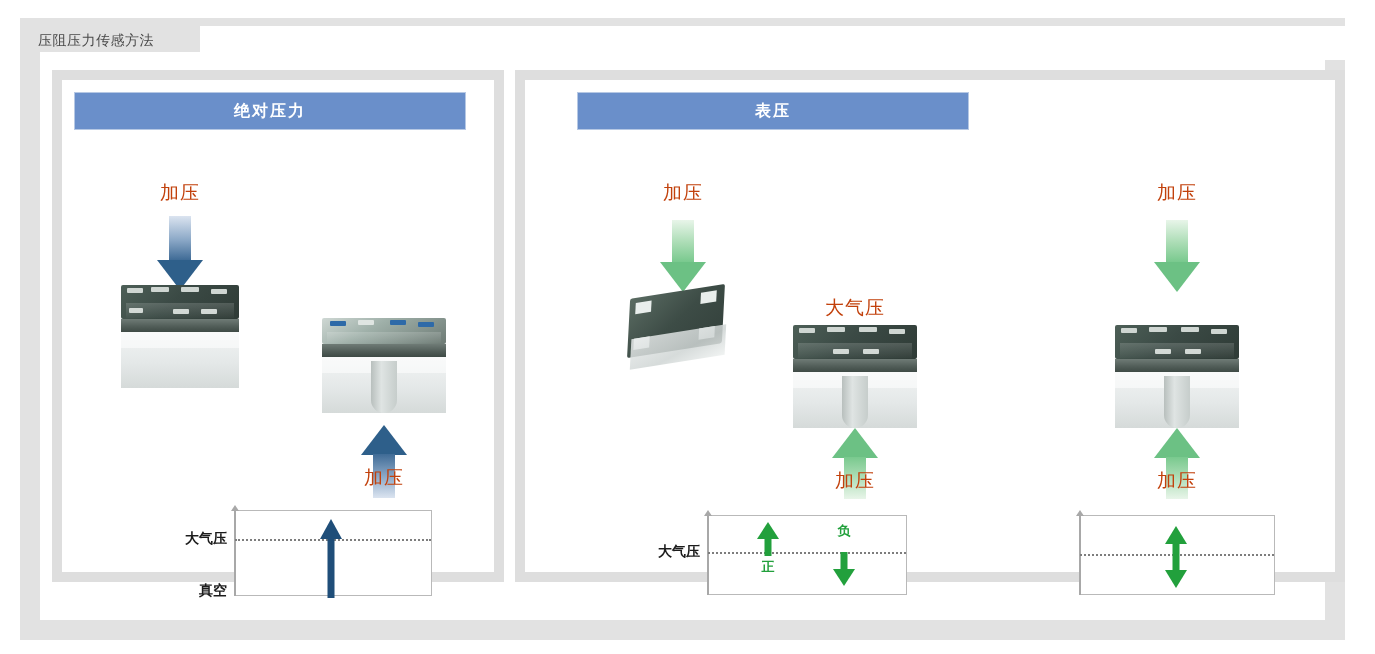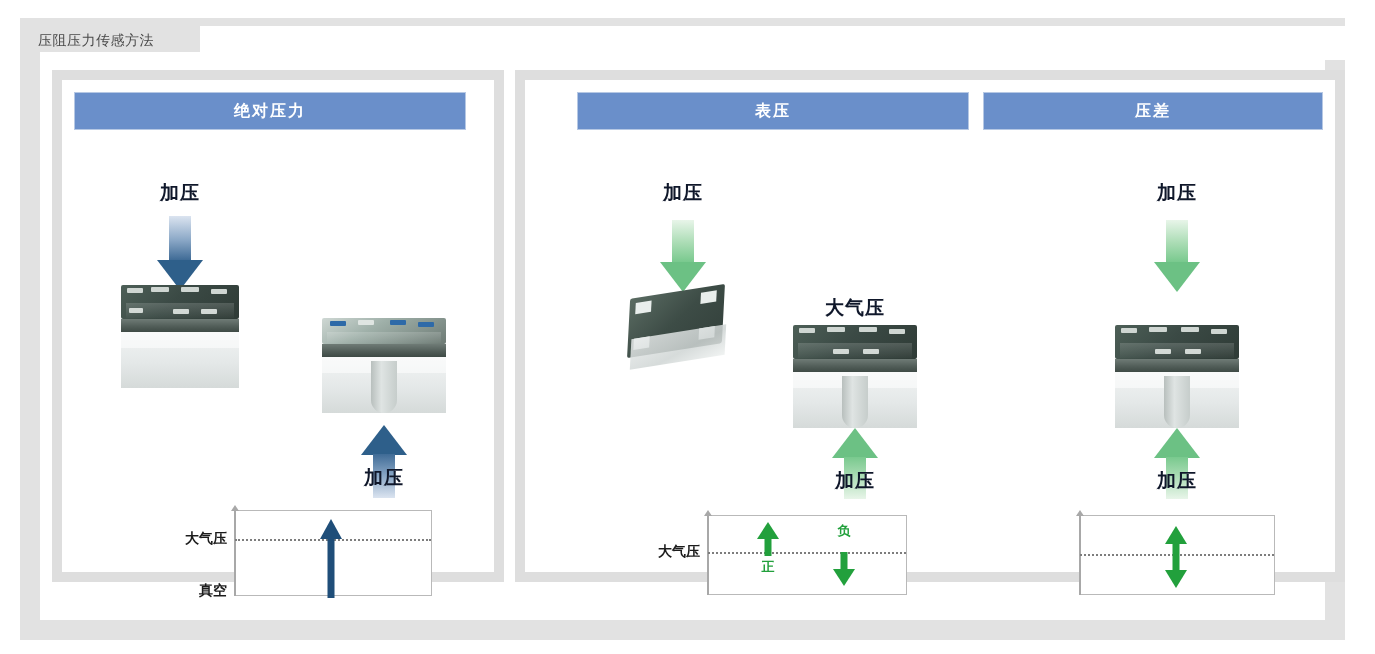--- a/index.html
+++ b/index.html
@@ -102,22 +102,22 @@
 
   
   .subcol { position: absolute; top: 0; height: 100%; }
   #col-gauge { left: 12px;  width: 392px; }
   #col-diff  { left: 418px; width: 388px; }
 
   
   .cap {
     position: absolute;
     font-size: 19px;
-    font-weight: bold;
-    color: #0f172a;
+    font-weight: normal;
+    color: #c2410c;
     letter-spacing: 1px;
     white-space: nowrap;
     transform: translateX(-50%);
   }
 
   
   .arrow {
     position: absolute;
     transform: translateX(-50%);
   }
@@ -405,21 +405,20 @@
         </div>
 
       </div>
     </div>
 
     <div class="panel" id="panel-gauge">
       <div class="panel-inner">
 
         <div class="panel-header" id="header-gauge">表压</div>
 
-        <div class="panel-header" id="header-diff">压差</div>
 
         <div class="subcol" id="col-gauge">
 
           <div class="cap" style="left:106px; top:100px;">加压</div>
 
           <div class="arrow green-down" style="left:106px; top:140px; width:46px; height:72px;">
             <div class="shaft"></div>
             <div class="head"></div>
           </div>
 

